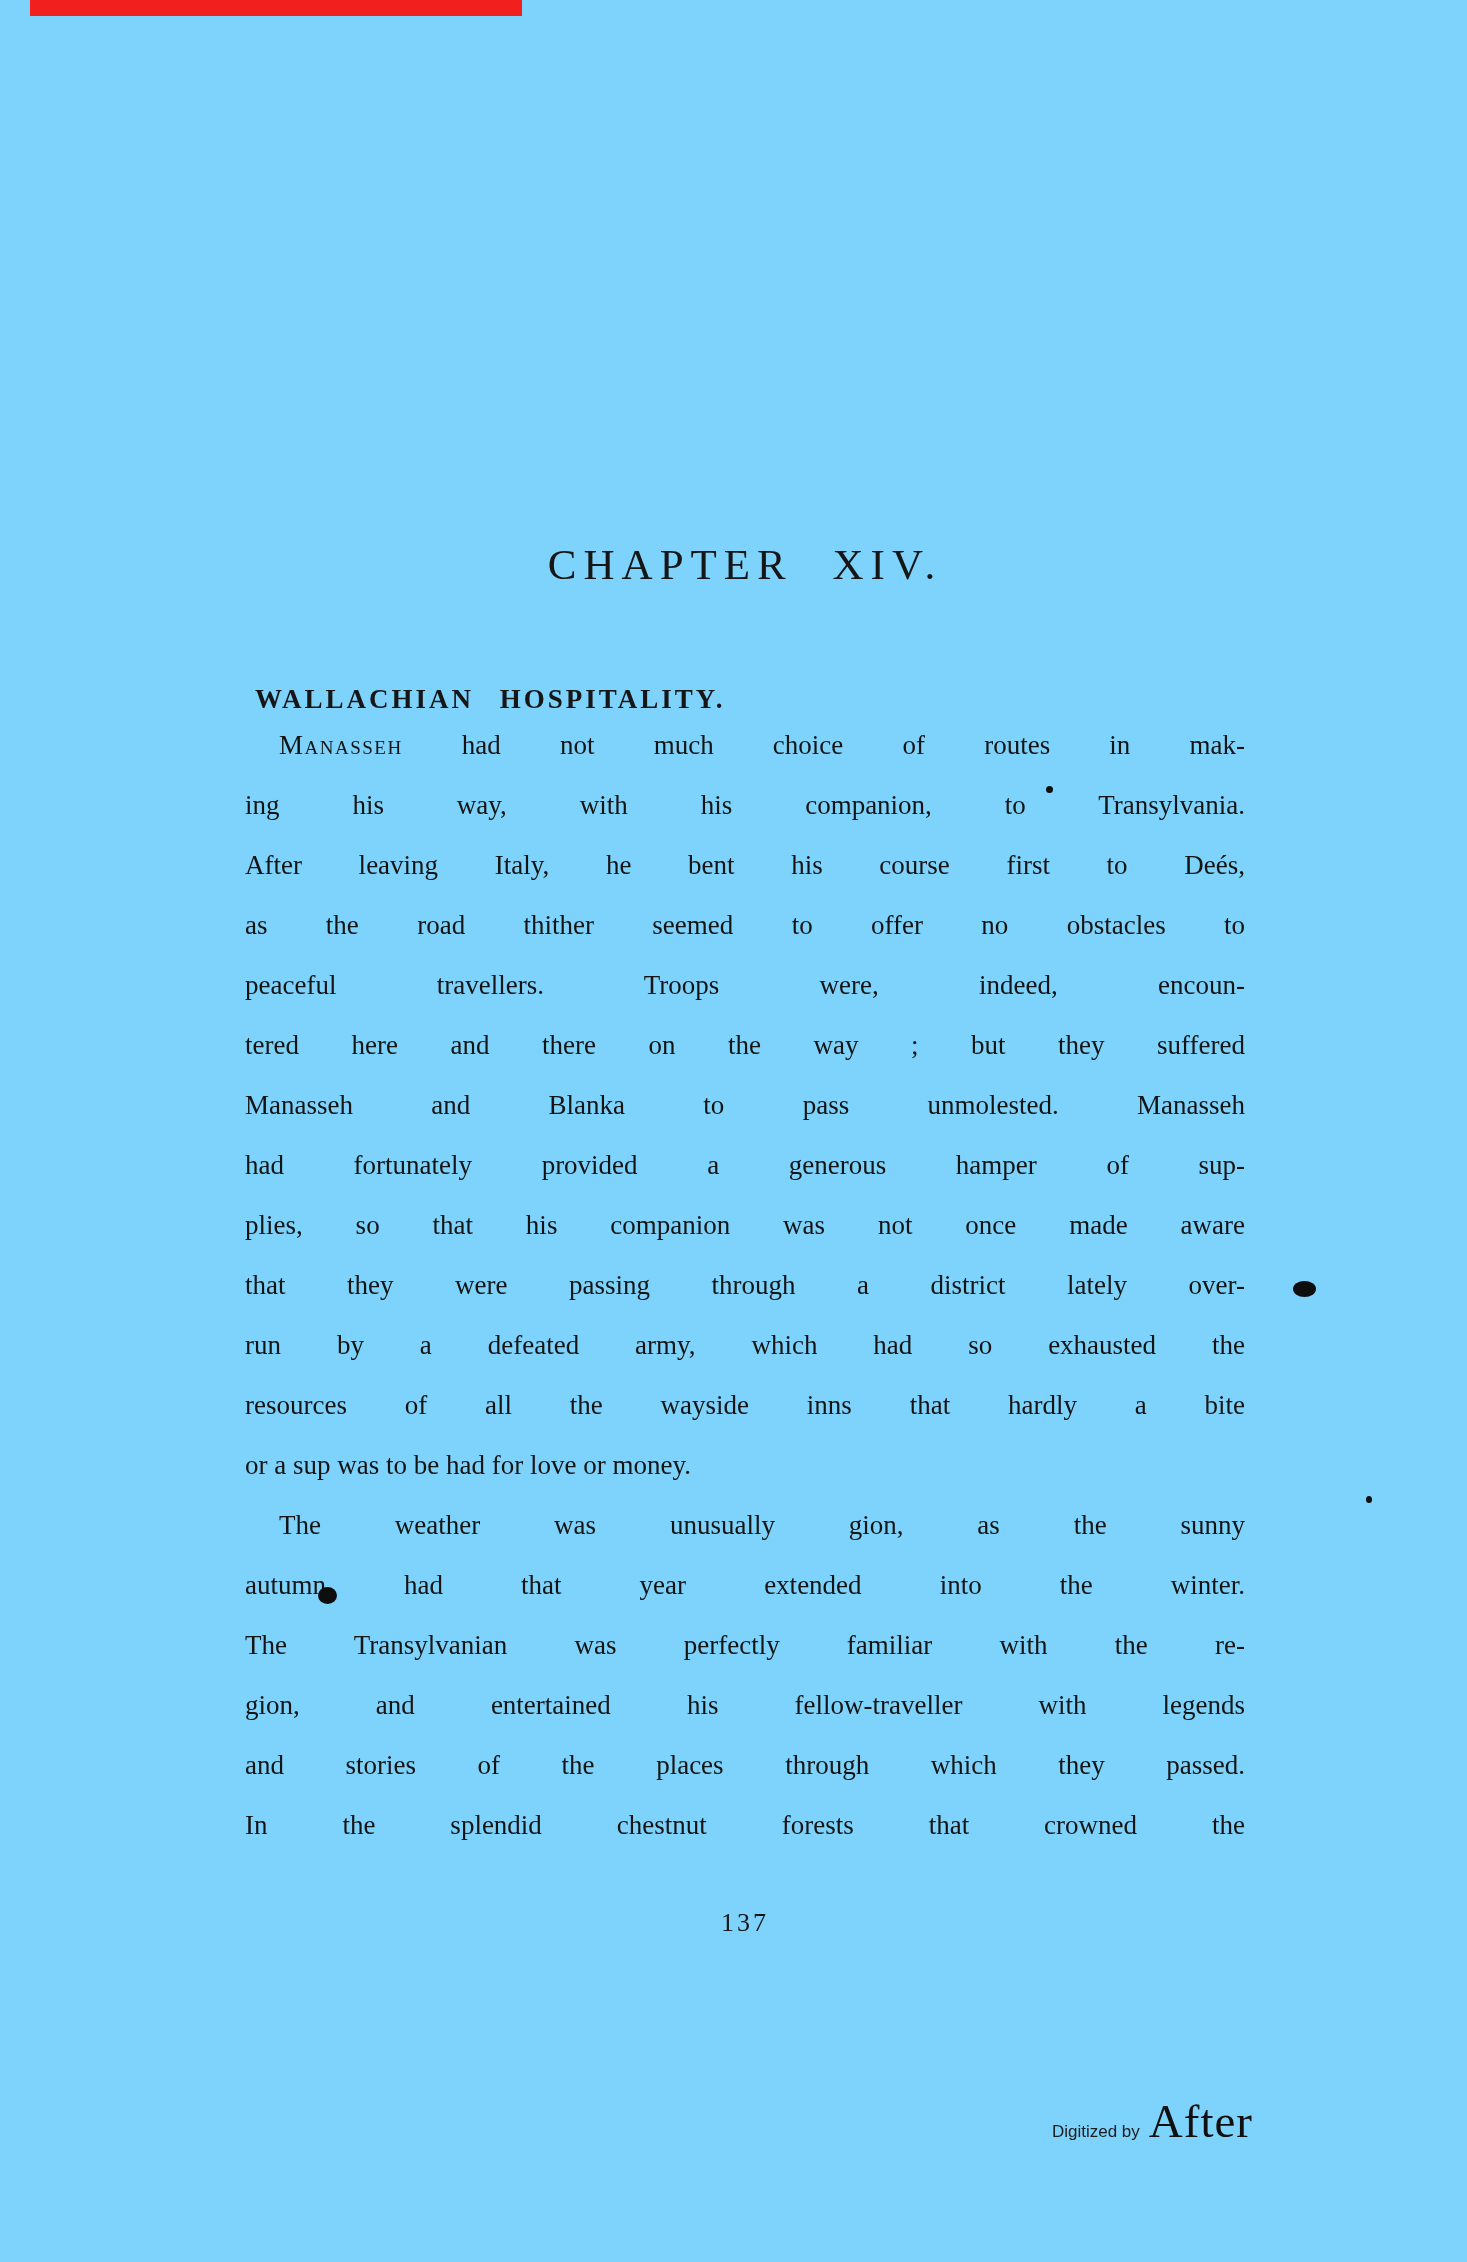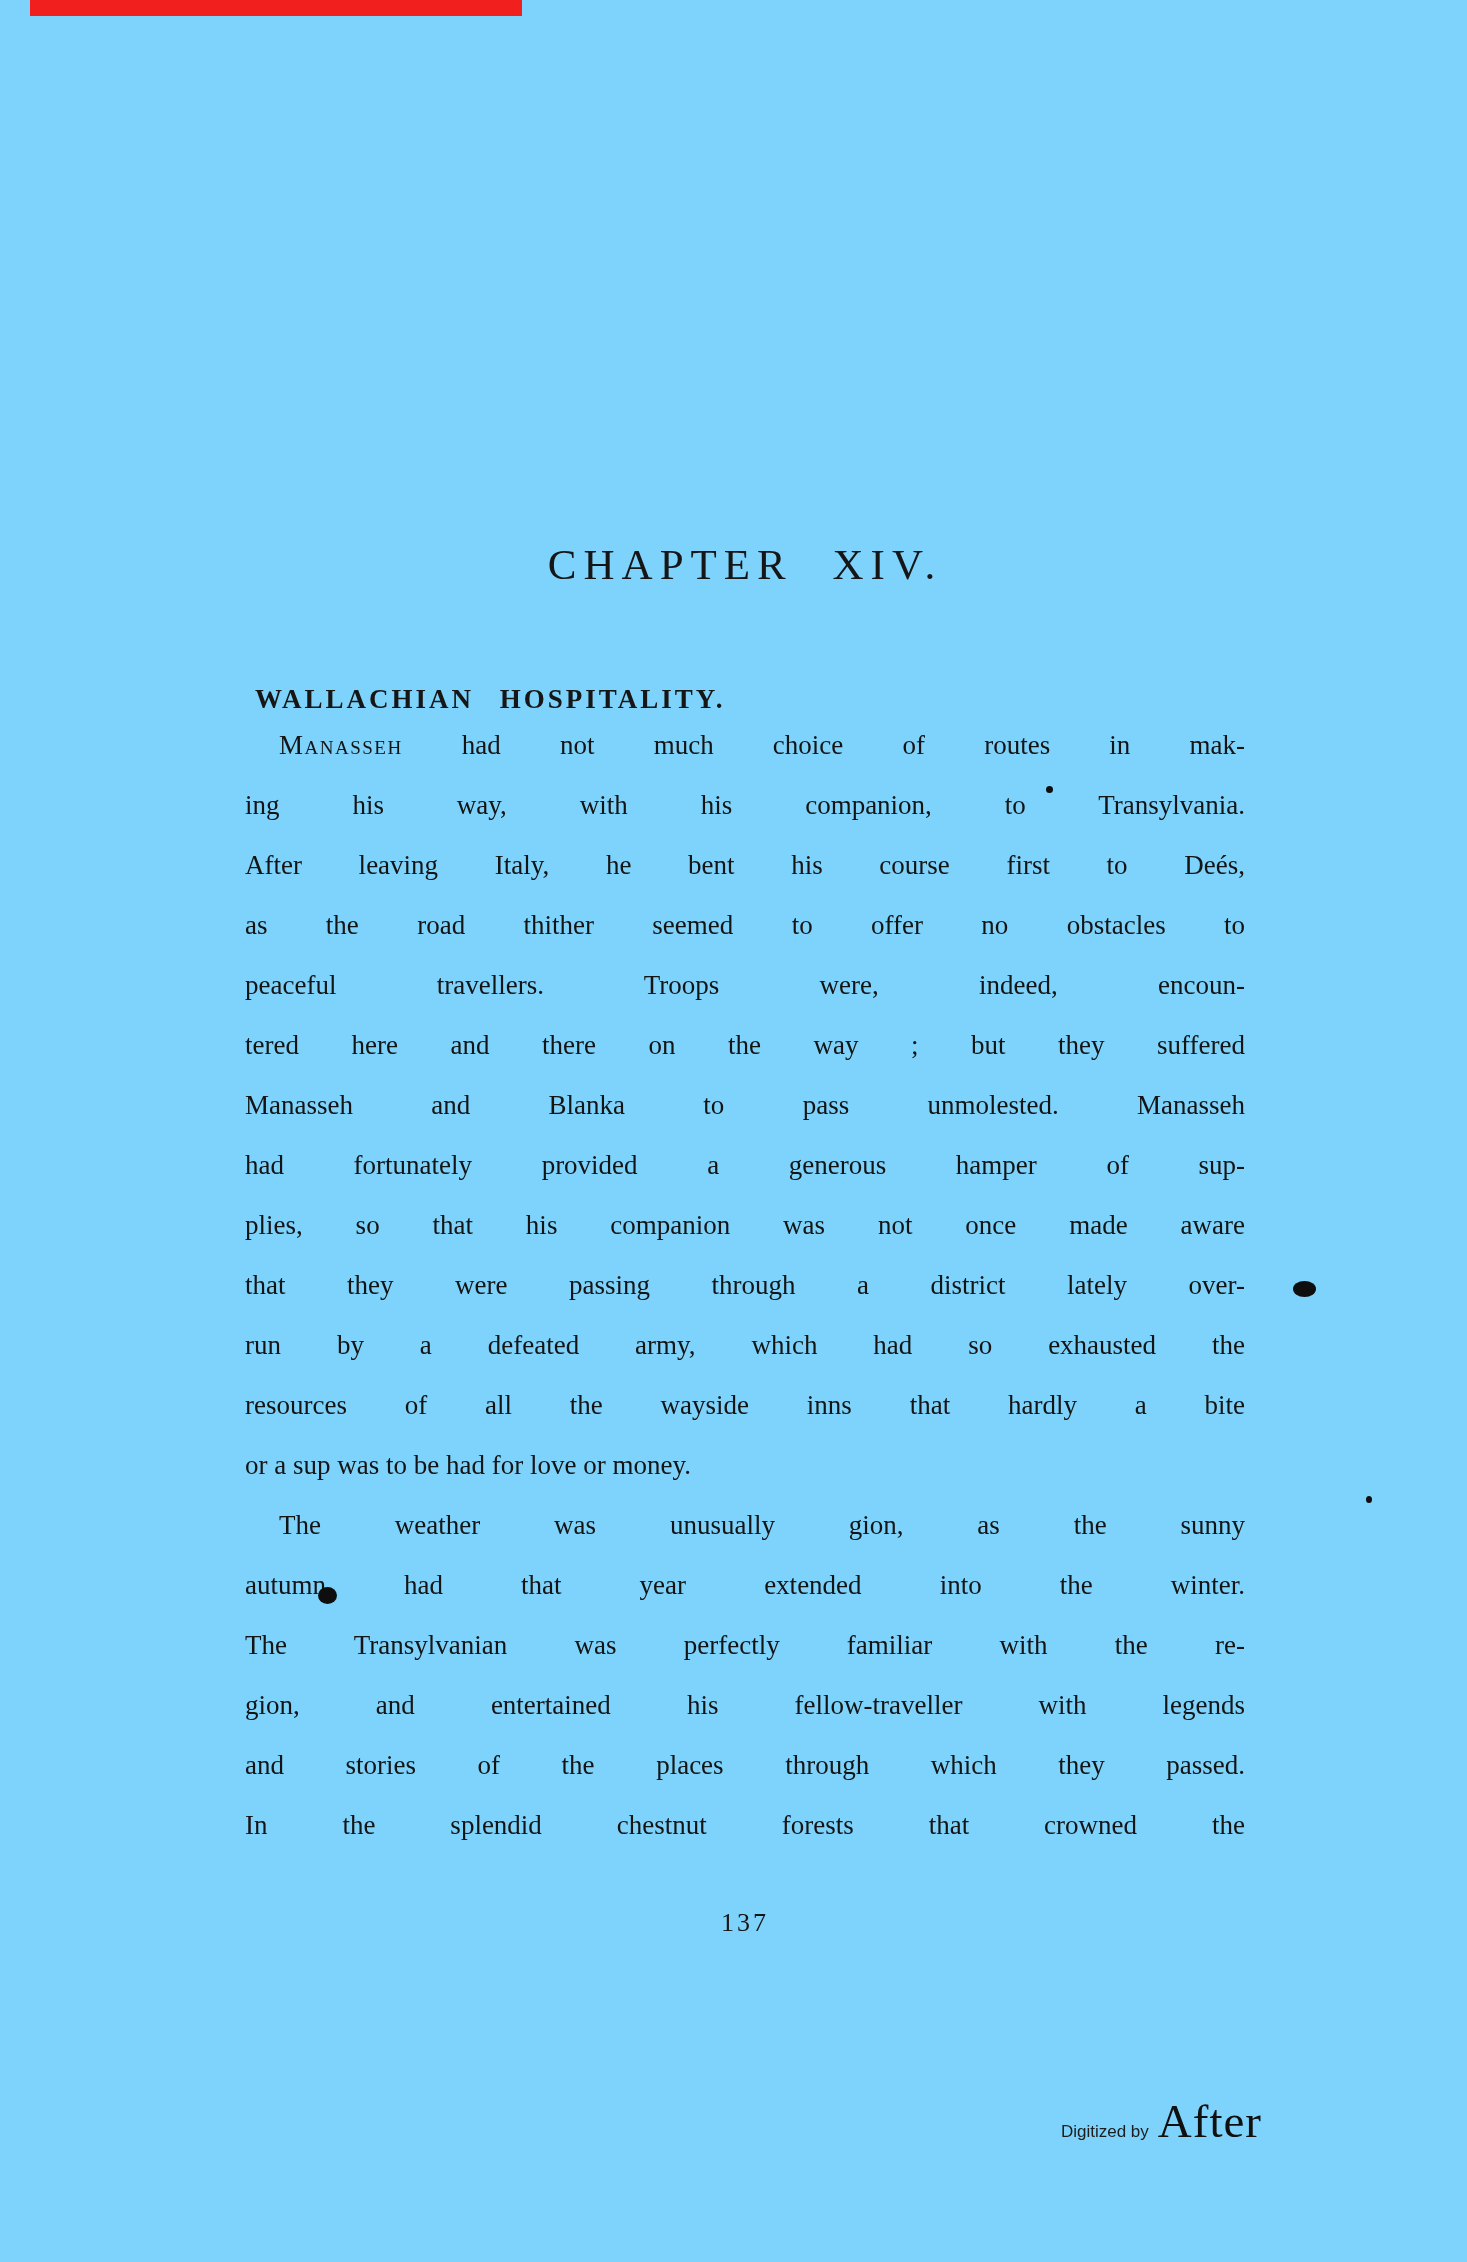--- a/index.html
+++ b/index.html
@@ -82,21 +82,21 @@
     top: 1908px;
     text-align: center;
     font-family: Liberation Serif, serif;
     font-size: 26px;
     letter-spacing: 3px;
     color: #161616;
   }
   .watermark {
     position: absolute;
     top: 2094px;
-    right: 205px;
+    right: 214px;
     display: flex;
     align-items: baseline;
     gap: 9px;
   }
   .wm-prefix {
     font-family: "Liberation Sans", sans-serif;
     font-size: 17px;
     color: #1d1d1d;
   }
   .wm-logo {

